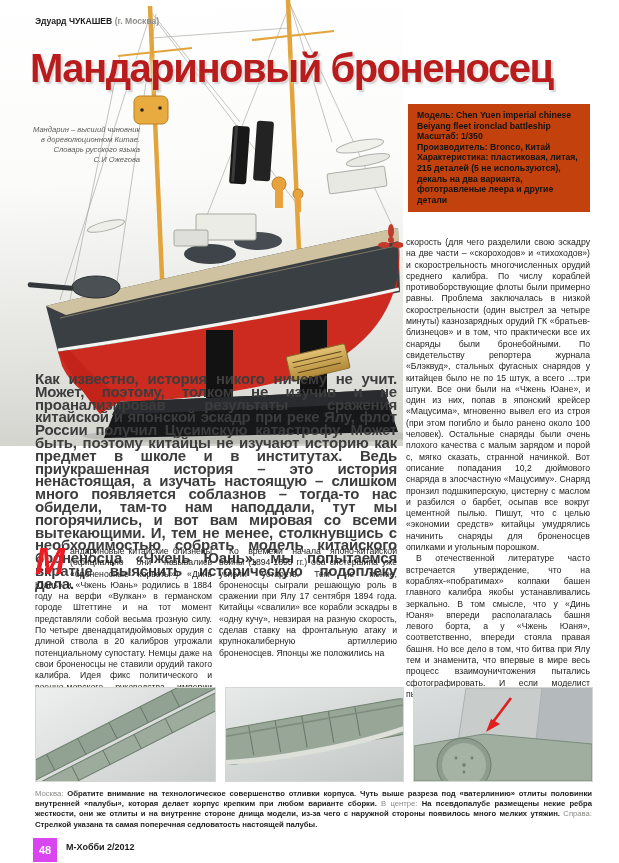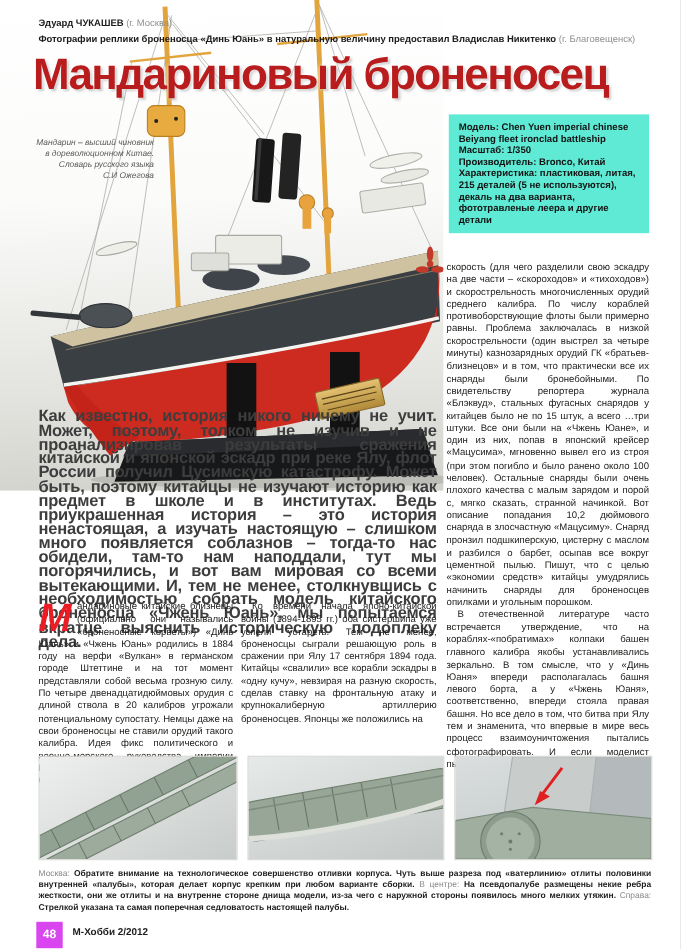--- a/index.html
+++ b/index.html
@@ -15,32 +15,32 @@
   }
   .main-photo svg{position:absolute;left:0;top:0;}
   .photo-caption{
     position:absolute;left:28px;top:125px;width:112px;
     font-size:7.6px;line-height:10px;font-style:italic;color:#5a5a58;
     text-align:right;white-space:pre-line;
   }
   
   .byline{position:absolute;left:35px;top:16px;font-size:8.6px;color:#1c1c1c;}
   .byline .b{font-weight:bold;}
-  .byline .gray,.credit .gray{color:#8f8f8d;font-weight:normal;}
+  .byline .gray,.credit .gray{color:#8f8f8d;font-weight:bold;}
   .credit{position:absolute;left:35px;top:30px;font-size:8.6px;font-weight:bold;color:#1c1c1c;}
   .title{
     position:absolute;left:30px;top:46px;width:565px;margin:0;
     font-size:40px;font-weight:bold;letter-spacing:-1.5px;color:#b91c1c;
     text-shadow:0 0 5px rgba(255,255,255,.9), 2px 2px 2px rgba(90,90,90,.35);
     white-space:nowrap;
   }
   
   .infobox{
     position:absolute;left:408px;top:104px;width:182px;box-sizing:border-box;
-    background:#5eead4;padding:6px 8px 7px 9px;
+    background:#c2410c;padding:6px 8px 7px 9px;
     font-size:8.7px;font-weight:bold;line-height:10.6px;color:#131313;
     text-align:left;
   }
   .infobox p{margin:0;}
   .ratingbox{
     position:absolute;left:408px;top:203px;width:182px;height:29px;box-sizing:border-box;
     background:#f8d893;display:flex;align-items:center;padding-left:9px;
   }
   .rating-label{color:#e3242b;font-weight:bold;font-size:12.5px;margin-right:7px;}
   .rating-stars{color:#d2232a;font-size:15px;letter-spacing:4px;line-height:1;padding-top:1px;}
@@ -184,24 +184,20 @@
     </svg>
     <div class="photo-caption">Мандарин – высший чиновник
 в дореволюционном Китае.
 Словарь русского языка
 С.И Ожегова</div>
   </div>
 
   <div class="byline">
     <span class="b">Эдуард ЧУКАШЕВ</span>
     <span class="gray">(г. Москва)</span>
-  </div>
-  <div class="credit">
-    <span>Фотографии реплики броненосца «Динь Юань» в натуральную величину предоставил Владислав Никитенко</span>
-    <span class="gray">(г. Благовещенск)</span>
   </div>
   <h1 class="title">Мандариновый броненосец</h1>
 
   <div class="infobox">
     <p><span>Модель:</span> <span>Chen Yuen imperial chinese Beiyang fleet ironclad battleship</span></p>
     <p><span>Масштаб:</span> <span>1/350</span></p>
     <p><span>Производитель:</span> <span>Bronco, Китай</span></p>
     <p><span>Характеристика:</span> <span>пластиковая, литая, 215 деталей (5 не используются), декаль на два варианта, фототравленые леера и другие детали</span></p>
   </div>
 

